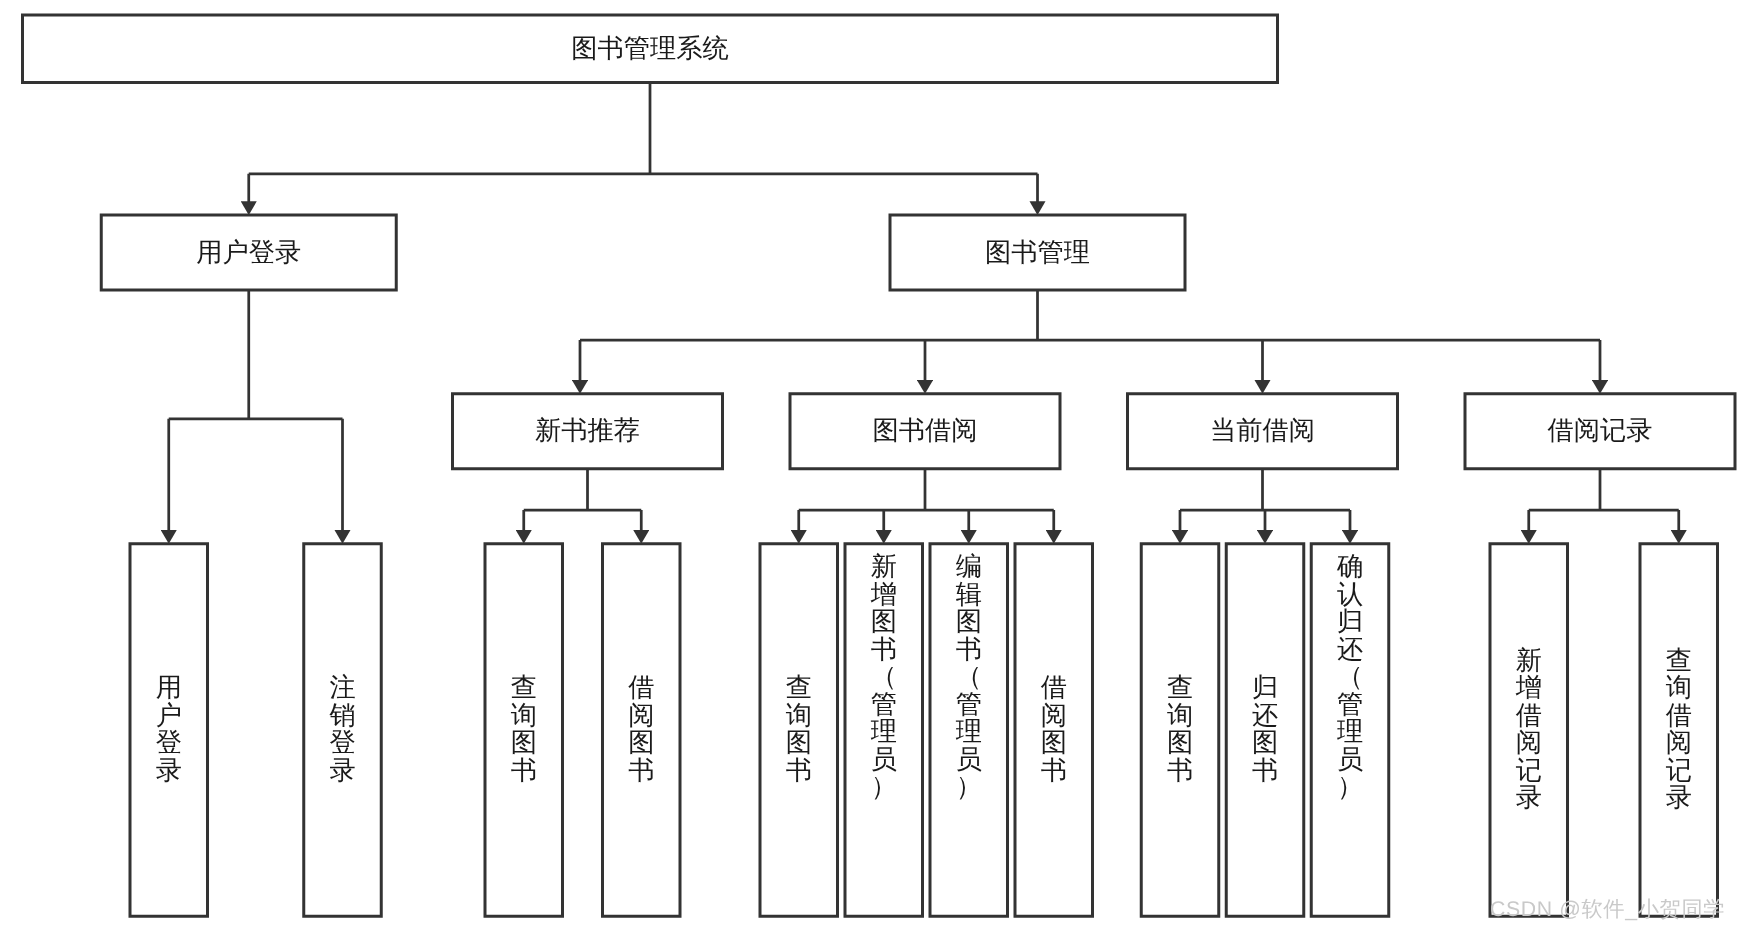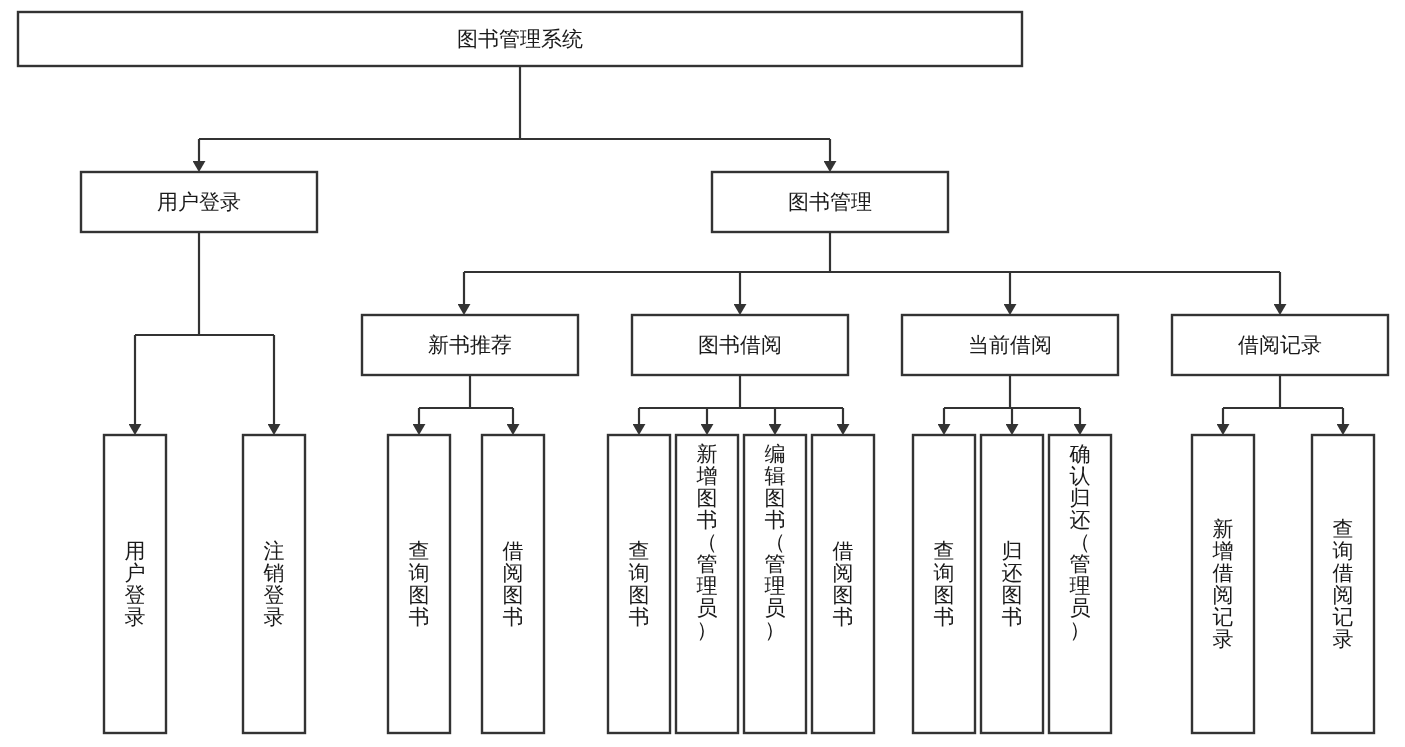--- a/index.html
+++ b/index.html
@@ -279,14 +279,15 @@
 
   <div class="vert-text-wrap" style="left:1312px; top:435px; width:62px; height:298px;">
       <span>查</span>
       <span>询</span>
       <span>借</span>
       <span>阅</span>
       <span>记</span>
       <span>录</span>
     </div>
 
+  <div class="watermark" style="left:1192px; top:716px;">CSDN @软件_小贺同学</div>
 
 </div>
 
 </body></html>

